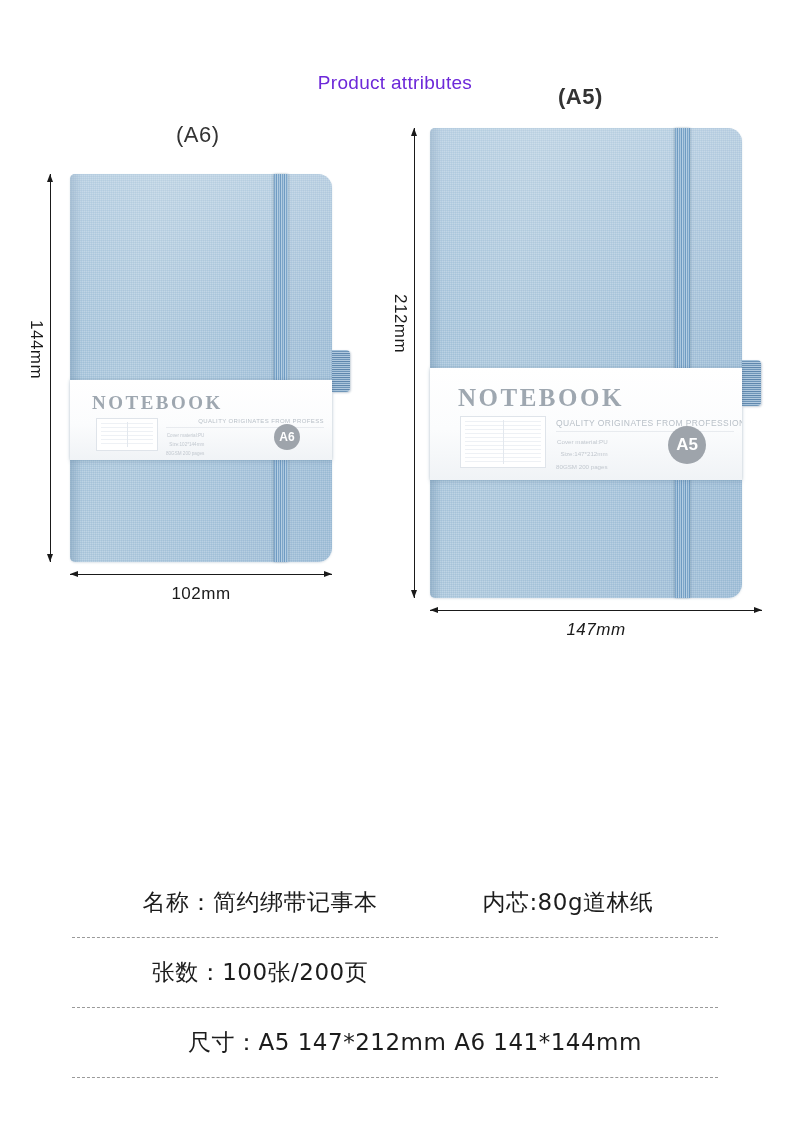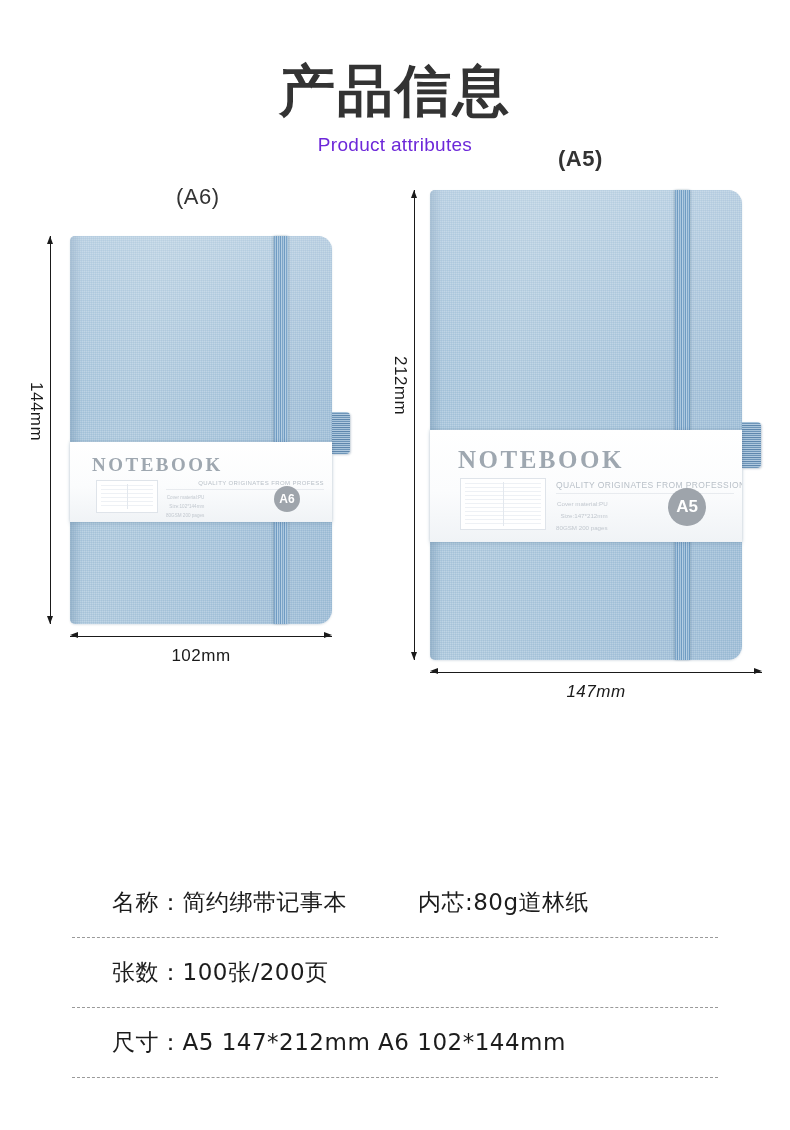--- a/index.html
+++ b/index.html
@@ -190,20 +190,21 @@
     letter-spacing: 0.5px;
     text-align: center;
   }
 
   
   .spec-table {
     position: absolute;
     left: 72px;
     right: 72px;
     top: 868px;
+    text-align: center;
   }
   .spec-row {
     display: flex;
     align-items: center;
     height: 70px;
     border-bottom: 1px dashed #9a9a9a;
   }
   .spec-cell {
     font-size: 23px;
     color: #1c1c1c;
@@ -212,21 +213,20 @@
     white-space: nowrap;
   }
   .cell-left  { width: 52%; padding-left: 40px; }
   .cell-right { width: 48%; padding-left: 10px; }
   .cell-wide  { width: 100%; padding-left: 40px; }
 </style>
 </head>
 <body>
 
 <div class="header">
-  <div class="page-title">产品信息</div>
   <div class="page-subtitle">Product attributes</div>
 </div>
 
 <div class="showcase">
 
   <div class="size-caption cap-a6">(A6)</div>
   <div class="size-caption cap-a5">(A5)</div>
 
   <div class="notebook nb-a6">
     <div class="nb-spine"></div>
@@ -297,16 +297,16 @@
   <div class="spec-row">
     <div class="spec-cell cell-left">名称：简约绑带记事本</div>
     <div class="spec-cell cell-right">内芯:80g道林纸</div>
   </div>
 
   <div class="spec-row">
     <div class="spec-cell cell-left">张数：100张/200页</div>
   </div>
 
   <div class="spec-row">
-    <div class="spec-cell cell-wide">尺寸：A5  147*212mm      A6  102*144mm</div>
+    <div class="spec-cell cell-wide">尺寸：A5  147*212mm      A6  141*144mm</div>
   </div>
 
 </div>
 
 </body></html>

